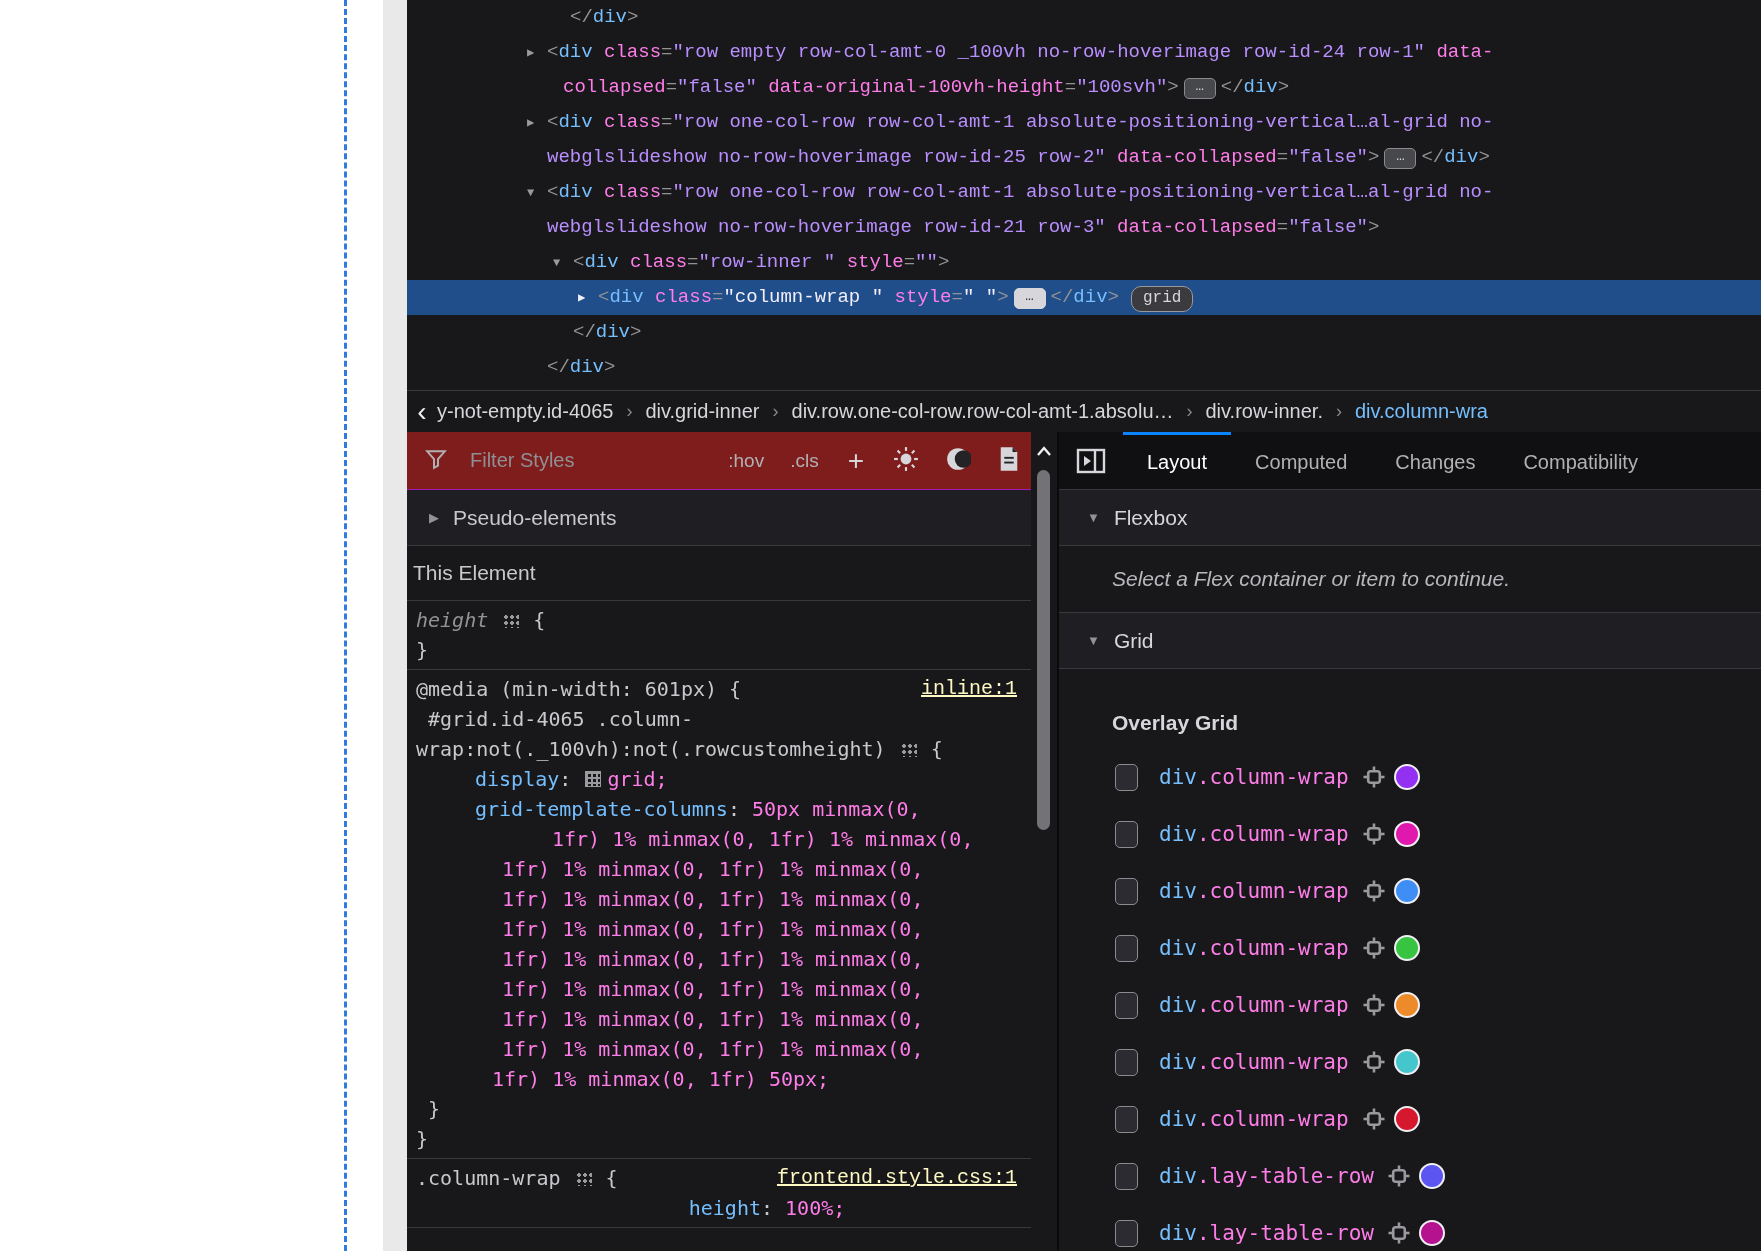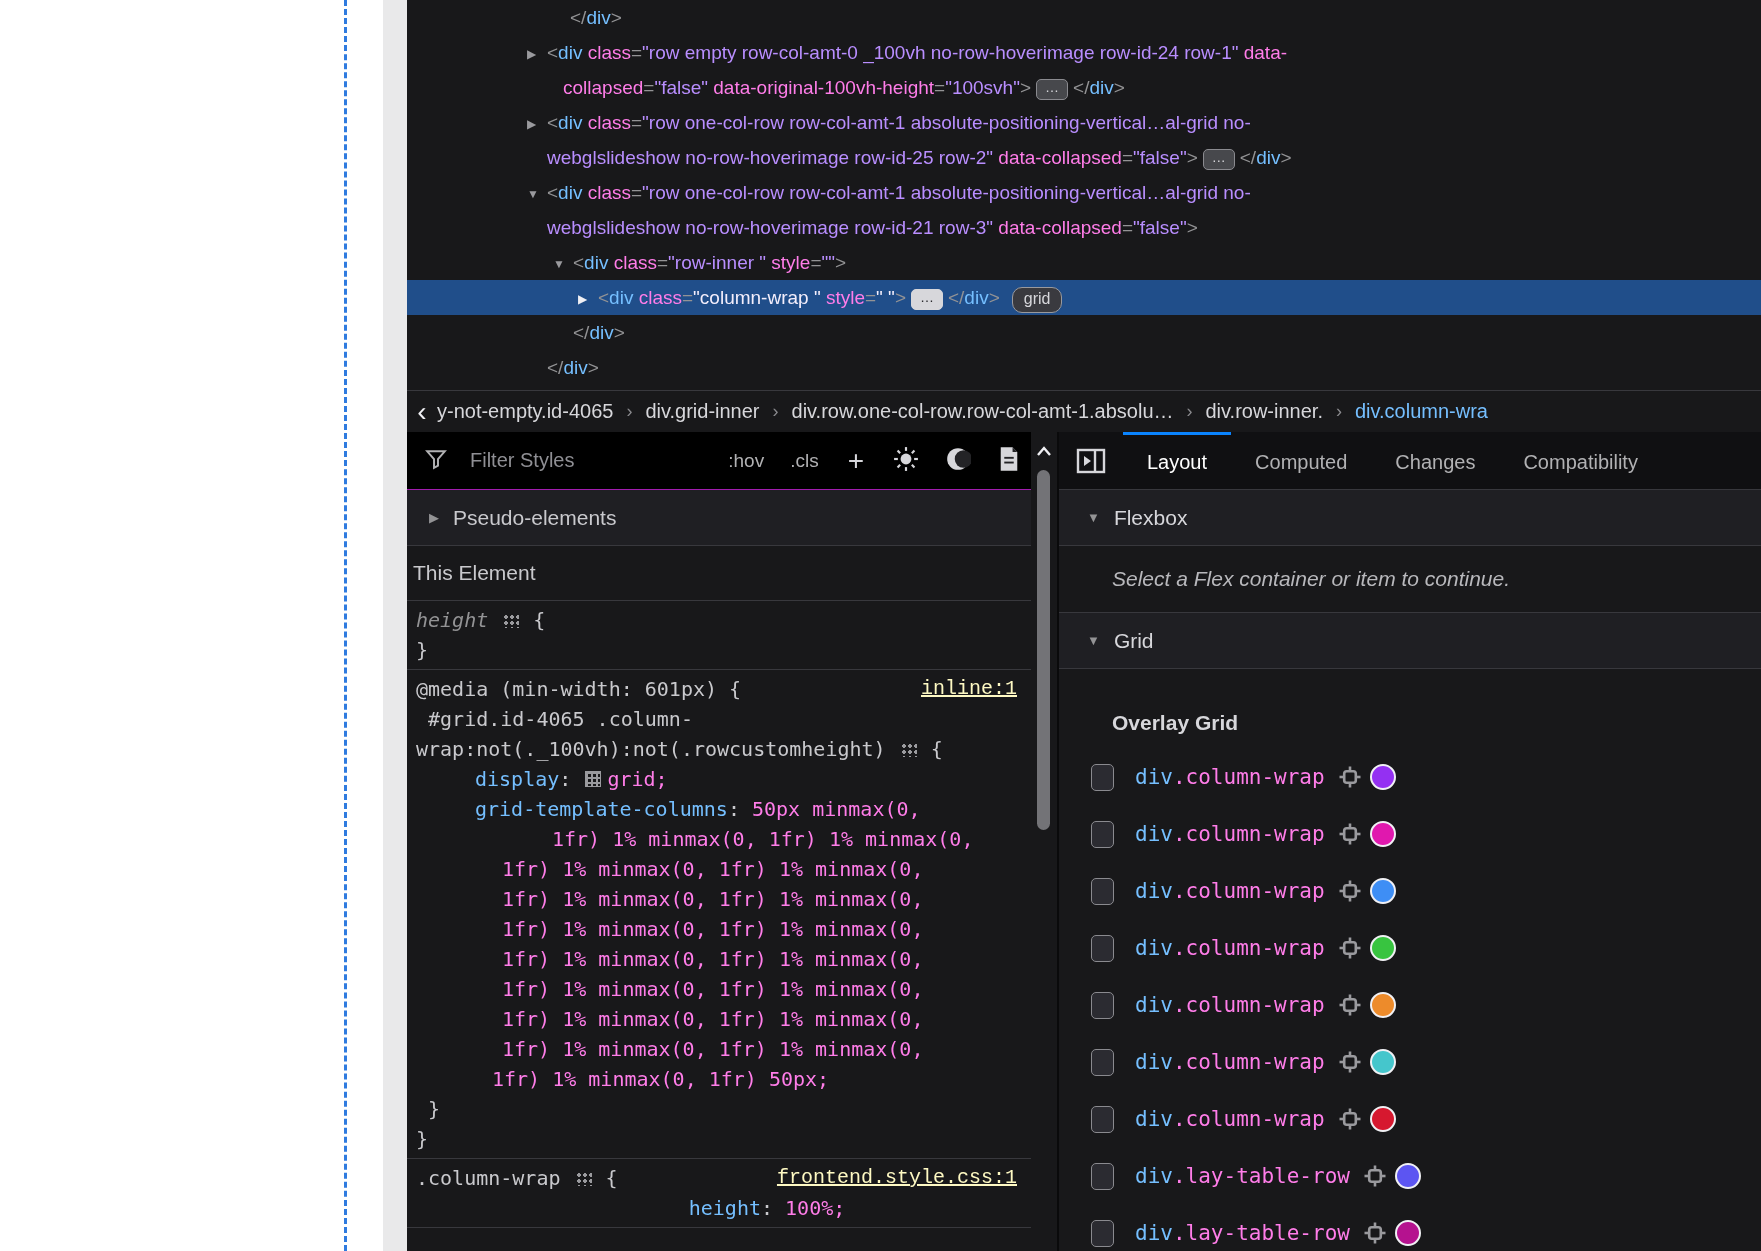--- a/index.html
+++ b/index.html
@@ -9,42 +9,42 @@
   
   #page-edge-line{position:absolute;left:344px;top:0;bottom:0;width:0;
     border-left:3px dashed #2f7bdf;}
   #page-scrollbar{position:absolute;left:383px;top:0;bottom:0;width:24px;background:#e9e9ea;}
 
   
   #devtools{position:absolute;left:407px;right:0;top:0;bottom:0;background:#18181a;color:#d7d7db;}
 
   
   #markup{position:absolute;left:0;right:0;top:0;height:390px;overflow:hidden;}
-  .m-line{white-space:pre;font-family:Liberation Sans, sans-serif;font-size:19px;line-height:35px;height:35px;}
+  .m-line{white-space:pre;font-family:Liberation Mono, monospace;font-size:19px;line-height:35px;height:35px;}
   .m-line.sel{background:#204e8a;}
   .twisty{display:inline-block;width:20px;margin-left:-20px;color:#9a9a9e;font-size:12px;vertical-align:1px;}
   .m-line.sel .twisty{color:#f0f0f4;}
   .tok-p{color:#939395}.tok-t{color:#75bfff}.tok-a{color:#ff7de9}.tok-v{color:#b98eff}.tok-w{color:#f3eefc}
   .pill{display:inline-block;width:30px;height:19px;border-radius:5px;background:#47484c;border:1px solid #8a8a8f;
     color:#d7d7db;font-size:14px;line-height:15px;text-align:center;vertical-align:2px;margin:0 5px;}
   .pill.inv{background:#d7d7db;color:#2a2a2e;border-color:#d7d7db;}
   .node-badge{display:inline-block;margin-left:12px;padding:0px 11px 2px;border:1px solid #9a9a9e;border-radius:10px;
     background:#3a3a3f;color:#d7d7db;font-size:16px;line-height:22px;}
 
   
   #breadcrumb{position:absolute;left:0;right:0;top:390px;height:41px;border-top:1px solid #38383d;
     border-bottom:1px solid #38383d;display:flex;align-items:center;overflow:hidden;background:#18181a;}
   #crumb-back{width:30px;text-align:center;color:#f0f0f4;font-size:28px;line-height:26px;flex:0 0 auto;cursor:default;}
   .crumb{color:#d7d7db;font-size:20px;white-space:nowrap;flex:0 0 auto;}
   .crumb.active{color:#75bfff;}
   .crumb-sep{color:#8a8a8e;font-size:18px;margin:0 13px;flex:0 0 auto;}
 
   
   #rules-pane{position:absolute;left:0;top:432px;bottom:0;width:624px;overflow:hidden;}
-  #rules-toolbar{position:absolute;left:0;right:0;top:0;height:57px;background:#000000;border-bottom:3px solid #a21caf;
+  #rules-toolbar{position:absolute;left:0;right:0;top:0;height:57px;background:#7f1d1d;border-bottom:3px solid #a21caf;
     display:flex;align-items:center;}
   #filter-box{display:flex;align-items:center;flex:1 1 auto;min-width:0;}
   #filter-placeholder{color:#8f8f94;font-size:20px;margin-left:10px;}
   .tb-btn{color:#b1b1b3;font-size:19px;margin:0 13px;flex:0 0 auto;}
   #add-rule-btn{font-size:28px;color:#d7d7db;margin:0 16px;}
   .tb-icon{flex:0 0 auto;margin:0 13px;}
 
   #rules-scroll{position:absolute;left:0;right:0;top:58px;}
   .section-header{height:55px;display:flex;align-items:center;border-bottom:1px solid #38383d;background:#1f1f23;}
   .section-header .tri{color:#939395;font-size:13px;margin:0 14px 0 22px;}
@@ -76,21 +76,21 @@
   #sidebar-toggle{width:64px;display:flex;align-items:center;justify-content:center;flex:0 0 auto;}
   .side-tab{display:flex;align-items:center;padding:0 24px;font-size:20px;color:#b1b1b3;border-top:3px solid transparent;}
   .side-tab.active{color:#fff;border-top-color:#0a84ff;}
   #layout-content{position:absolute;left:0;right:0;top:58px;bottom:0;}
   .lay-header{height:55px;display:flex;align-items:center;border-bottom:1px solid #38383d;background:#1f1f23;}
   .lay-header .tri{color:#939395;font-size:13px;margin:0 14px 0 28px;}
   .lay-header .hd{color:#d7d7db;font-size:21px;}
   #flex-message{height:66px;display:flex;align-items:center;border-bottom:1px solid #38383d;}
   #flex-message span{color:#b8b8bc;font-size:21px;font-style:italic;margin-left:53px;}
   #overlay-grid-title{margin:42px 0 24px 53px;color:#d7d7db;font-size:21px;font-weight:bold;}
-  .ov-row{display:flex;align-items:center;height:36px;margin:0 0 21px 32px;}
+  .ov-row{display:flex;align-items:center;height:36px;margin:0 0 21px 56px;}
   .ov-checkbox{width:23px;height:27px;border:1.5px solid #8a8a8f;border-radius:5px;background:#2b2b31;
     box-sizing:border-box;flex:0 0 auto;}
   .ov-label{font-family:"DejaVu Sans Mono",monospace;font-size:21px;margin-left:21px;white-space:pre;}
   .ov-label .lt{color:#75bfff}.ov-label .lc{color:#ff7de9}
   .ov-cross{margin-left:14px;flex:0 0 auto;display:flex;}
   .ov-dot{width:22px;height:22px;border-radius:50%;border:2px solid #f0f0f4;margin-left:9px;flex:0 0 auto;}
 </style>
 </head>
 <body>
 

